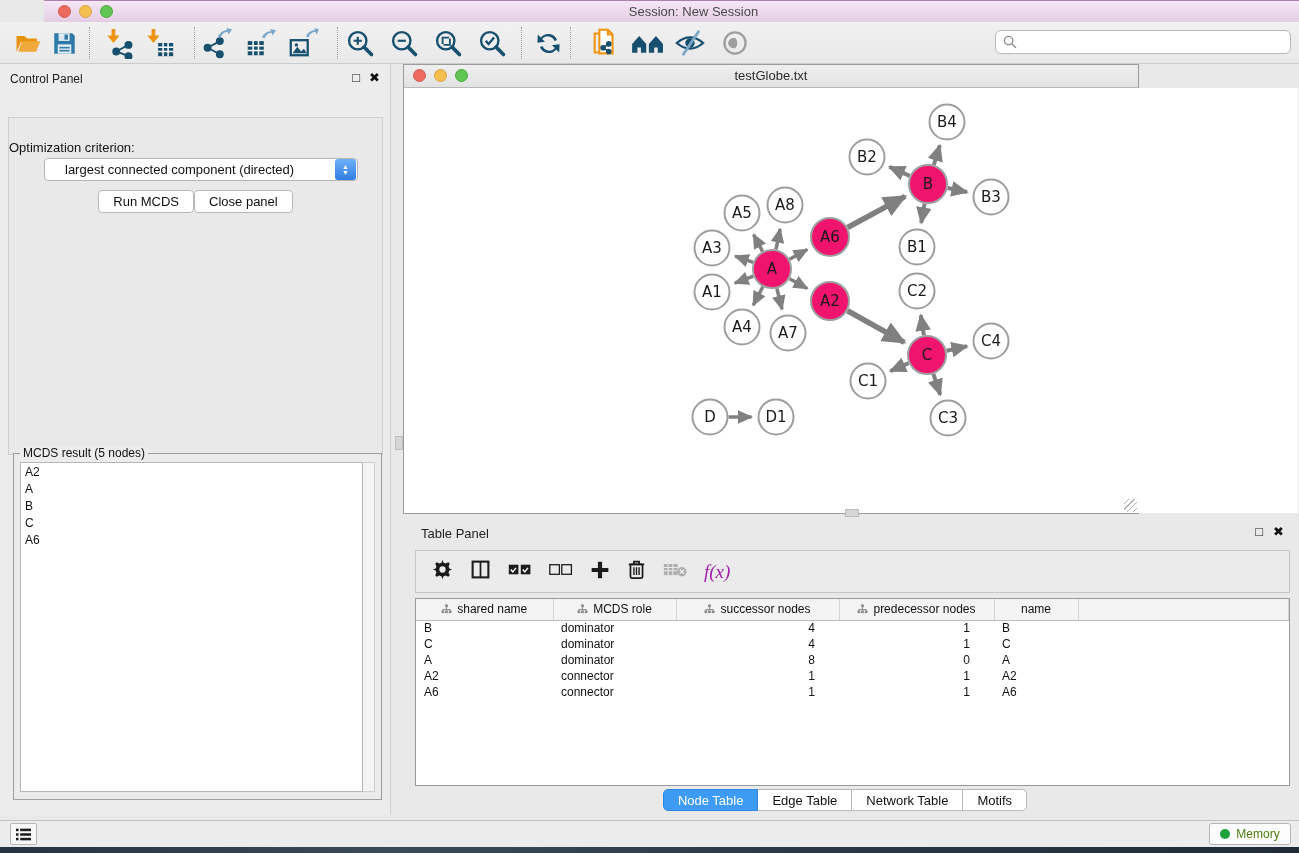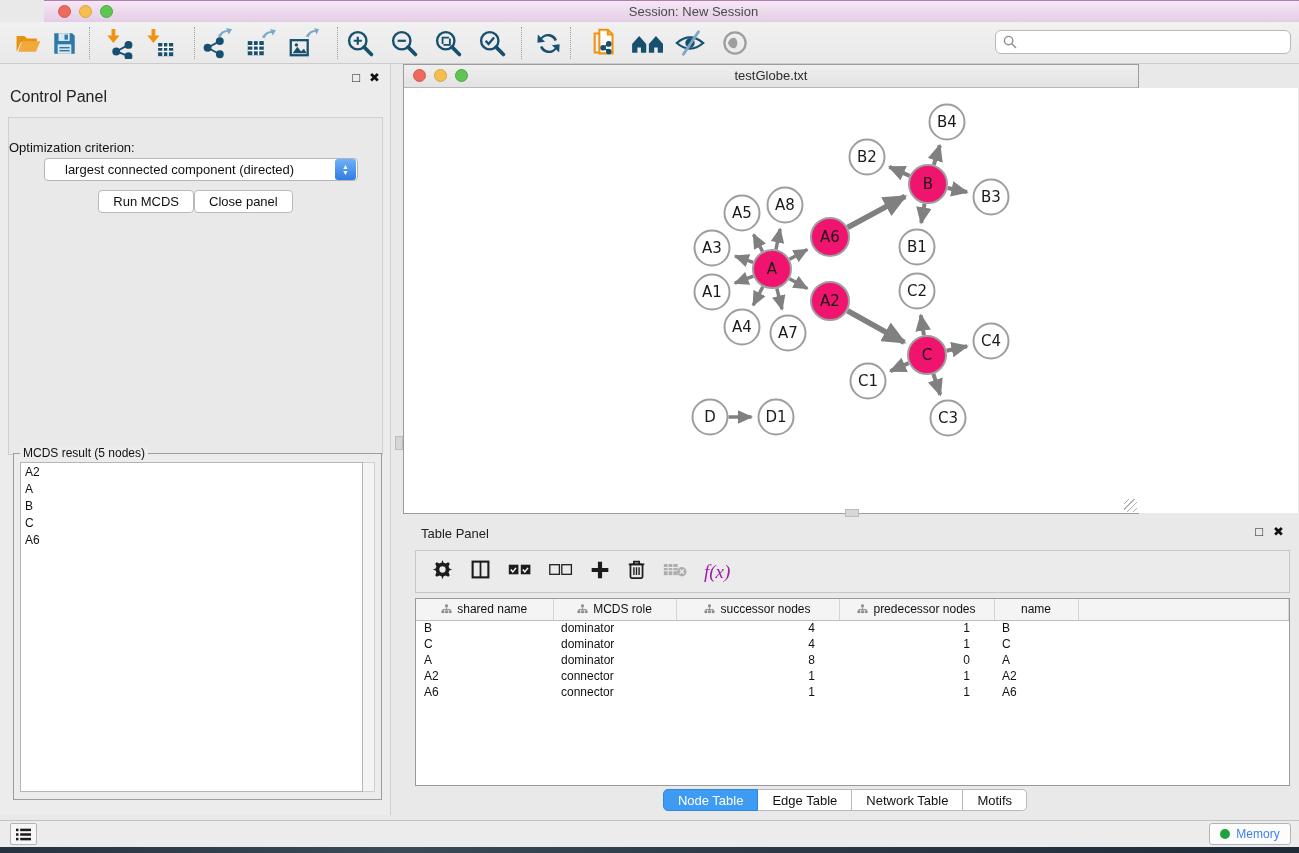--- a/index.html
+++ b/index.html
@@ -23,21 +23,21 @@
   .tb-btn { position:absolute; top:4px; width:34px; height:34px; display:flex; align-items:center; justify-content:center; }
   .tb-sep { position:absolute; top:5px; height:32px; border-left:1px dotted #9f9f9f; }
   .searchbox { position:absolute; left:995px; top:8px; width:296px; height:24px; background:#fff;
     border:1px solid #b9b9b9; border-radius:6px; display:flex; align-items:center; padding-left:7px; }
   .searchbox input { border:none; outline:none; flex:1; font-size:12px; margin-left:5px; background:transparent; }
 
   
   .control-panel { position:absolute; left:0; top:64px; width:391px; height:751px;
     background:#ececec; border-right:1px solid #cfcfcf; }
   .cp-header { position:relative; height:30px; }
-  .cp-title { position:absolute; left:10px; top:8px; font-size:16px; color:#222;margin-top:16px; }
+  .cp-title { position:absolute; left:10px; top:8px; font-size:12px; color:#222; }
   .win-ctl { position:absolute; top:7px; font-size:13px; color:#111; line-height:14px; }
   .cp-tabs { display:flex; justify-content:center; gap:2px; margin-top:2px; }
   .seg-tab { background:#ffffff; border:1px solid #bdbdbd; border-radius:3px; font-size:13px;
     padding:2px 12px; color:#111; height:21px; line-height:15px; }
   .seg-tab.active { background:#3e9bf4; border-color:#2f86de; color:#fff; }
   .cp-box { position:absolute; left:8px; top:53px; width:375px; height:338px;
     background:#e9e9e9; border:1px solid #cfcfcf; }
   .opt-label { text-align:left; margin-top:22px; font-size:13px; color:#111; }
   .dropdown { position:absolute; left:35px; top:40px; width:314px; height:23px; background:#fff;
     border:1px solid #b5b5b5; border-radius:4px; display:flex; align-items:center; }
@@ -88,21 +88,21 @@
   .bt-tab:first-child { border-left:1px solid #b9b9b9; border-radius:5px 0 0 5px; }
   .bt-tab:last-child { border-radius:0 5px 5px 0; }
   .bt-tab.active { background:#3e9bf4; border-color:#2f86de; color:#fff; }
 
   
   .statusbar { position:absolute; left:0; top:820px; width:1299px; height:27px;
     background:#ececec; border-top:1px solid #c2c2c2; }
   .panels-btn { position:absolute; left:10px; top:2px; width:27px; height:22px; background:#f7f7f7;
     border:1px solid #b5b5b5; border-radius:2px; display:flex; align-items:center; justify-content:center; }
   .memory-btn { position:absolute; right:8px; top:2px; width:82px; height:22px; background:#fcfcfc;
-    border:1px solid #b5b5b5; border-radius:3px; display:flex; align-items:center; justify-content:center; gap:6px; font-size:12px; color:#3b82f6; }
+    border:1px solid #b5b5b5; border-radius:3px; display:flex; align-items:center; justify-content:center; gap:6px; font-size:12px; color:#4d7c0f; }
   .memory-dot { width:10px; height:10px; border-radius:50%; background:#1fa23c; }
   .desktop-strip { position:absolute; left:0; top:847px; width:1299px; height:6px;
     background:linear-gradient(90deg,#24333f,#3a4a56 30%,#2b3947 60%,#1f2c38); }
 </style>
 </head>
 <body>
 
 <div class="screen">
 
   <div class="titlebar">

